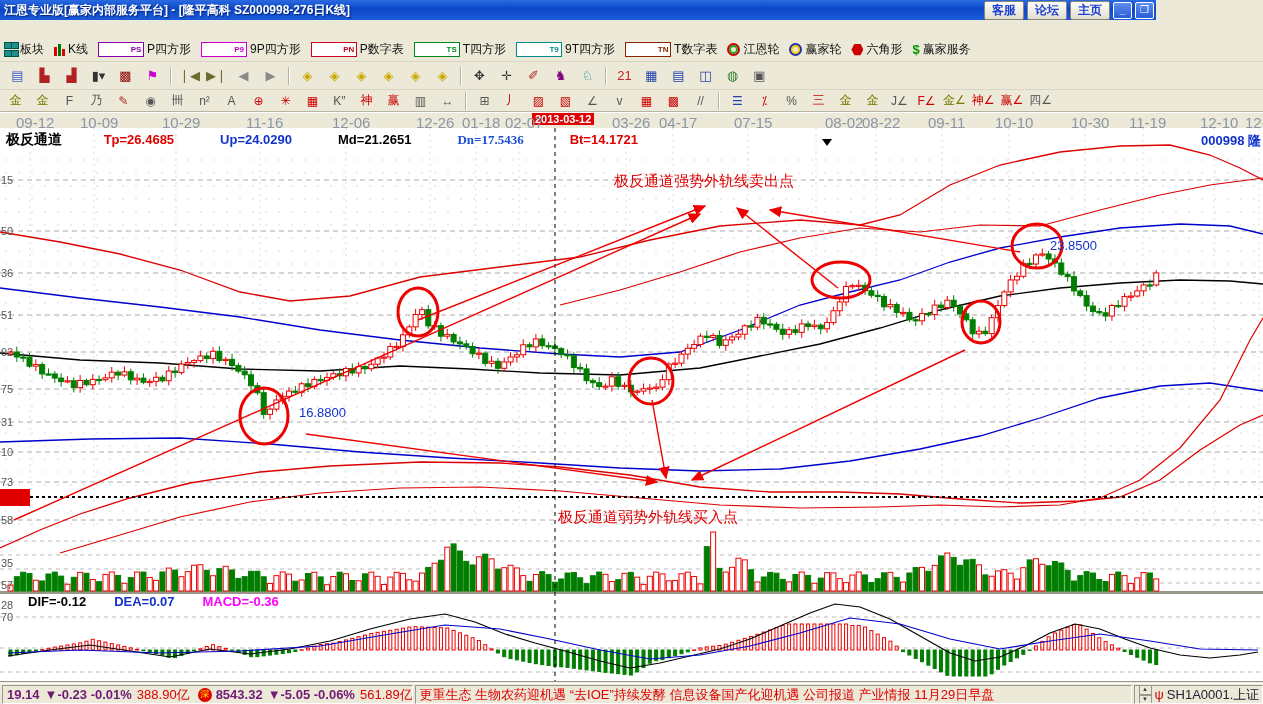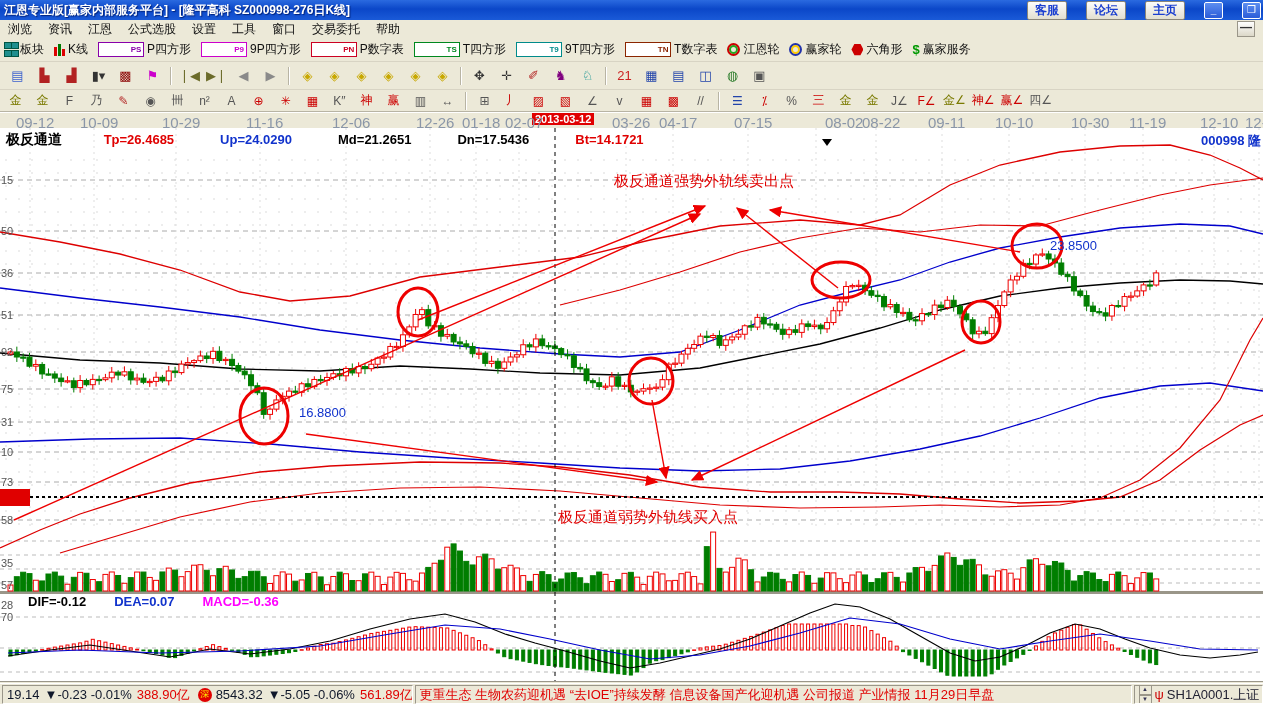--- a/index.html
+++ b/index.html
@@ -1,22 +1,22 @@
 <!DOCTYPE html>
 <html><head>
 <meta charset="utf-8">
 <style>
   html,body{margin:0;padding:0;background:#ece9d8;width:1263px;height:704px;overflow:hidden;
     font-family:"Liberation Sans","DejaVu Sans",sans-serif;}
   #app{position:relative;width:1263px;height:704px;background:#ece9d8;font-size:12px;}
   
-  #titlebar{position:absolute;left:0;top:0;width:1263px;height:20px;
+  #titlebar{position:absolute;left:0;top:0;width:1156px;height:20px;
     background:linear-gradient(#2a6ae0,#0b47c8 45%,#1a5ad8);color:#fff;display:flex;align-items:center;}
   #title-text{font-weight:bold;font-size:12px;padding-left:4px;white-space:nowrap;text-shadow:1px 1px 1px #00227a;}
-  #tb-right{position:absolute;right:2px;top:1px;display:flex;gap:19px;align-items:center;}
+  #tb-right{position:absolute;right:2px;top:1px;display:flex;gap:3px;align-items:center;}
   .tb-btn{height:17px;padding:0 7px;background:linear-gradient(#fdfdfb,#e2dfd0);border:1px solid #8a867a;
     border-radius:2px;color:#1b3fd0;font-size:12px;font-weight:bold;display:flex;align-items:center;}
   .winbtn{width:17px;height:15px;background:linear-gradient(#5d8ef0,#2a5cd8);border:1px solid #fff;
     border-radius:2px;color:#fff;font-size:10px;line-height:13px;text-align:center;font-weight:bold;}
   
   #menubar{position:absolute;left:0;top:20px;width:1263px;height:18px;background:#ece9d8;
     border-bottom:1px solid #d8d4c4;display:flex;align-items:center;}
   .menu-item{padding:1px 8px;color:#111;}
   #menu-min{position:absolute;right:8px;top:1px;width:16px;height:14px;border:1px solid #9a9689;
     background:linear-gradient(#fff,#dcd8c8);text-align:center;line-height:11px;font-weight:bold;color:#333;}
@@ -56,21 +56,21 @@
   #chart-header b{font-size:14px;font-weight:bold;margin-right:14px;}
   #chart-header span{margin-right:22px;font-weight:bold;margin-left:24px;}
   #symbol-label{right:2px;top:4px;color:#1133cc;font-size:13px;font-weight:bold;}
   #sell-note,#buy-note{color:#e00000;font-size:15px;}
   .price-note{color:#1133cc;font-size:13px;}
   
   #statusbar{position:absolute;left:0;top:683px;width:1263px;height:21px;background:#ece9d8;
     border-top:1px solid #fff;display:flex;align-items:center;font-size:13px;}
   .sb-cell{height:17px;display:flex;align-items:center;border:1px solid;border-color:#9a9689 #fff #fff #9a9689;
     padding:0 4px;margin-left:2px;white-space:nowrap;overflow:hidden;}
-  .grn{color:#0f172a;margin-right:5px;}
+  .grn{color:#701a75;margin-right:5px;font-weight:bold;}
   .red{color:#e00000;margin-right:8px;}
   .sz-badge{width:14px;height:14px;border-radius:50%;background:#e00000;color:#ffe400;font-size:9px;
     display:inline-flex;align-items:center;justify-content:center;margin-right:4px;flex:none;}
   #sb-news{color:#e00000;width:715px;}
   #sb-right{color:#223;}
   .spinner{display:inline-flex;flex-direction:column;margin-right:3px;}
   .spinner b{width:11px;height:8px;border:1px solid #9a9689;background:#ece9d8;font-size:6px;line-height:6px;text-align:center;color:#335;}
   .antenna{color:#c00;margin-right:3px;}
 </style>
 </head>
@@ -82,33 +82,20 @@
     <span id="title-text">江恩专业版[赢家内部服务平台] - [隆平高科  SZ000998-276日K线]</span>
     <div id="tb-right">
       <div class="tb-btn">客服</div>
       <div class="tb-btn">论坛</div>
       <div class="tb-btn">主页</div>
       <div class="winbtn">_</div>
       <div class="winbtn">❐</div>
     </div>
   </div>
 
-  <div id="menubar">
-
-  <div class="menu-item">浏览</div>
-      <div class="menu-item">资讯</div>
-      <div class="menu-item">江恩</div>
-      <div class="menu-item">公式选股</div>
-      <div class="menu-item">设置</div>
-      <div class="menu-item">工具</div>
-      <div class="menu-item">窗口</div>
-      <div class="menu-item">交易委托</div>
-      <div class="menu-item">帮助</div>
-      <div id="menu-min">—</div>
-    </div>
 
   <div id="toolbar1">
       <div class="t1-item">
         <span class="grid-icon">
           <i></i>
           <i></i>
           <i></i>
           <i></i>
         </span>
         <span>板块</span>
@@ -1081,21 +1068,21 @@
         <text x="1" y="358" font-size="11" fill="#555555" font-family="Liberation Sans, DejaVu Sans, sans-serif">73</text>
         <text x="1" y="396" font-size="11" fill="#555555" font-family="Liberation Sans, DejaVu Sans, sans-serif">58</text>
         <text x="1" y="439" font-size="11" fill="#555555" font-family="Liberation Sans, DejaVu Sans, sans-serif">35</text>
         <text x="1" y="461" font-size="11" fill="#555555" font-family="Liberation Sans, DejaVu Sans, sans-serif">57</text>
         <text x="1" y="481" font-size="11" fill="#555555" font-family="Liberation Sans, DejaVu Sans, sans-serif">28</text>
         <text x="1" y="493" font-size="11" fill="#555555" font-family="Liberation Sans, DejaVu Sans, sans-serif">70</text>
         <rect x="0" y="361" width="30" height="17" fill="#e00000"></rect>
       </svg>
     <div class="overlay" id="chart-header">
       <b>极反通道</b>
-    <span style="color: rgb(224, 0, 0);">Tp=26.4685</span><span style="color: rgb(17, 51, 204);">Up=24.0290</span><span style="color: rgb(0, 0, 0);">Md=21.2651</span><span style="color: #000000;">Dn=17.5436</span><span style="color: rgb(224, 0, 0);">Bt=14.1721</span></div>
+    <span style="color: rgb(224, 0, 0);">Tp=26.4685</span><span style="color: rgb(17, 51, 204);">Up=24.0290</span><span style="color: rgb(0, 0, 0);">Md=21.2651</span><span style="color: #1d4ed8; font-family: Liberation Serif, serif;">Dn=17.5436</span><span style="color: rgb(224, 0, 0);">Bt=14.1721</span></div>
     <div class="overlay" id="symbol-label">000998 隆</div>
     <div class="overlay" id="sell-note" style="left: 614px; top: 44px;">极反通道强势外轨线卖出点</div>
     <div class="overlay" id="buy-note" style="left: 558px; top: 380px;">极反通道弱势外轨线买入点</div>
     <div class="overlay price-note" id="low-note" style="left: 299px; top: 277px;">16.8800</div>
     <div class="overlay price-note" id="high-note" style="left: 1050px; top: 110px;">23.8500</div>
     <div class="overlay" id="macd-header" style="left: 28px; top: 466px;"><span style="color: rgb(0, 0, 0); margin-right: 28px; font-size: 13px; font-weight: bold;">DIF=-0.12</span><span style="color: rgb(17, 51, 204); margin-right: 28px; font-size: 13px; font-weight: bold;">DEA=0.07</span><span style="color: rgb(255, 0, 255); margin-right: 28px; font-size: 13px; font-weight: bold;">MACD=-0.36</span></div>
     
   </div>
 
   <div id="statusbar">

